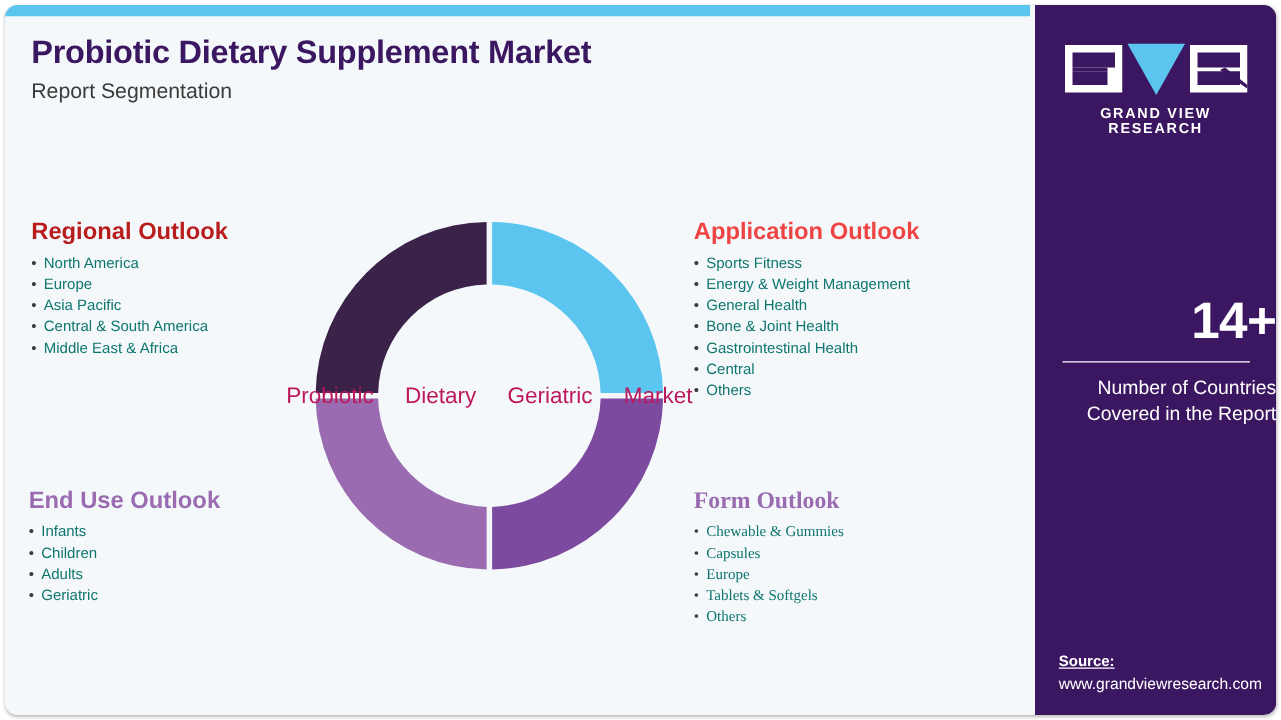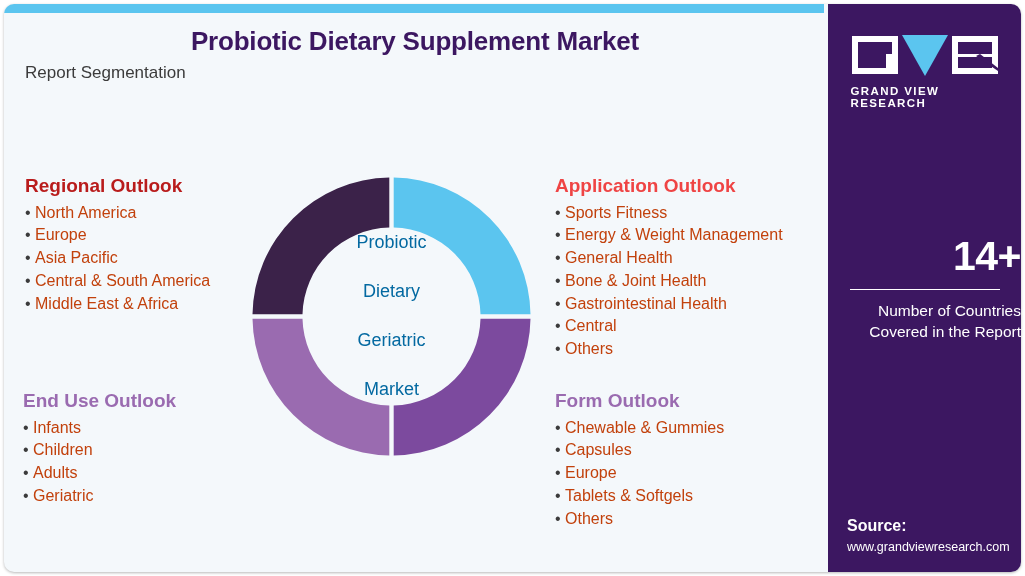--- a/index.html
+++ b/index.html
@@ -50,21 +50,20 @@
     top: 22px;
     width: 780px;
   }
   .page-title {
     font-size: 26px;
     font-weight: bold;
     color: #3c1761;
     letter-spacing: -0.2px;
     margin: 0;
     line-height: 1.2;
-    text-align: center;
   }
   .page-subtitle {
     font-size: 17px;
     color: #3b3b3b;
     margin: 6px 0 0 0;
     line-height: 1.2;
   }
 
   
   .outlook {
@@ -75,61 +74,61 @@
     font-weight: bold;
     margin: 0 0 4px 0;
     line-height: 1.25;
   }
   .outlook-list {
     list-style: none;
     margin: 0;
     padding: 0;
   }
   .outlook-list li {
-    font-size: 16px;
-    color: #c2410c;
+    font-size: 12px;
+    color: #0f766e;
     line-height: 1.42;
     white-space: nowrap;
   }
   .outlook-list li::before {
     content: "\2022";
     display: inline-block;
     width: 10px;
     color: #3b3b3b;
   }
 
   #regional-outlook  { left: 21px;  top: 170px; }
   #application-outlook { left: 551px; top: 170px; }
   #enduse-outlook    { left: 19px;  top: 385px; }
-  #form-outlook      { left: 551px; top: 385px; }
+  #form-outlook      { left: 551px; top: 385px; font-family: Liberation Serif, serif; }
 
   .t-dark   { color: #b91c1c; }
   .t-blue   { color: #ef4444; }
   .t-purple { color: #9a6bb0; }
 
   
   .donut-wrap {
     position: absolute;
     left: 247px;
     top: 172px;
     width: 281px;
     height: 281px;
   }
   .donut-center-text {
     position: absolute;
     left: 0;
     top: 0;
     width: 281px;
     height: 281px;
     display: flex;
-    flex-direction: column;
+    flex-direction: row;
     align-items: center;
     justify-content: center;
     font-size: 18px;
-    color: #0369a1;
+    color: #be185d;
     line-height: 1.33;
     text-align: center;
     pointer-events: none;
     gap: 25px;
   }
 
   
   .side-panel {
     position: absolute;
     right: 0;
@@ -148,21 +147,21 @@
   }
   .logo-marks {
     display: flex;
     align-items: flex-start;
     justify-content: center;
     gap: 4px;
     height: 46px;
   }
   .logo-wordmark {
     margin-top: 7px;
-    text-align: left;
+    text-align: center;
     color: #ffffff;
     font-size: 11.5px;
     font-weight: bold;
     letter-spacing: 1.4px;
   }
 
   .stat-block {
     position: absolute;
     left: 0;
     top: 232px;
@@ -190,23 +189,24 @@
   }
 
   .source-block {
     position: absolute;
     left: 19px;
     bottom: 16px;
     width: 170px;
     color: #ffffff;
   }
   .source-label {
-    font-size: 16px;
+    font-size: 12px;
     font-weight: bold;
     line-height: 1.5;
+    text-decoration: underline;
   }
   .source-url {
     font-size: 12.5px;
     line-height: 1.45;
   }
 </style>
 </head>
 <body>
 
 <div id="canvas">

